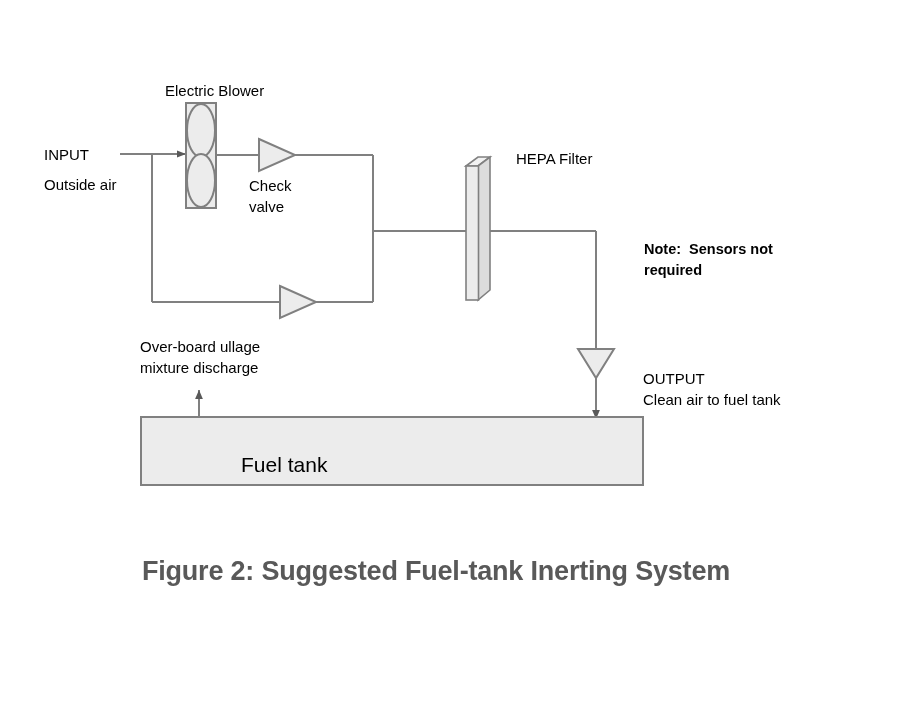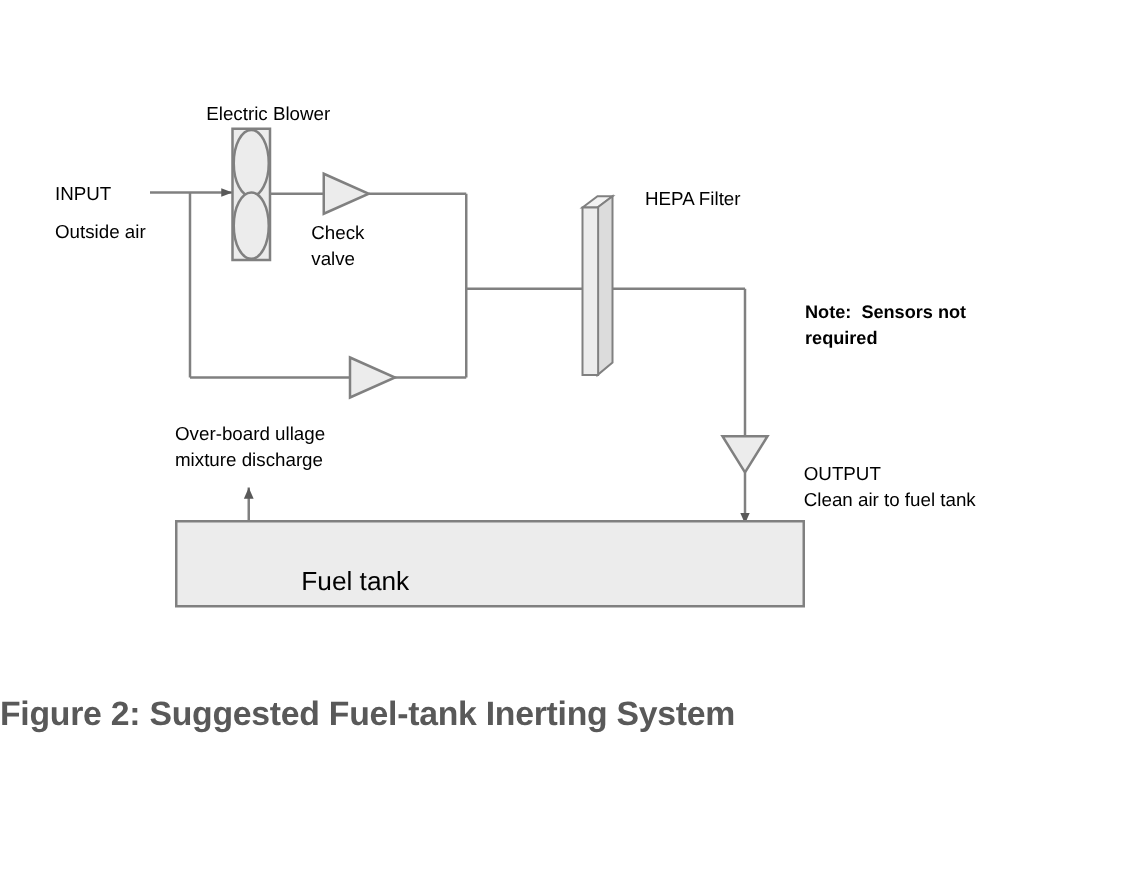--- a/index.html
+++ b/index.html
@@ -36,21 +36,21 @@
   .dgm-label-tank {
     font-family: "Liberation Sans", sans-serif;
     font-size: 21px;
     fill: #000000;
   }
   .figure-caption {
     position: absolute;
     left: 0;
     top: 556px;
     width: 872px;
-    text-align: left;
+    text-align: center;
     font-family: "Liberation Sans", sans-serif;
     font-size: 27px;
     font-weight: bold;
     color: #595959;
     letter-spacing: -0.2px;
     white-space: pre;
   }
 </style>
 </head>
 <body>

